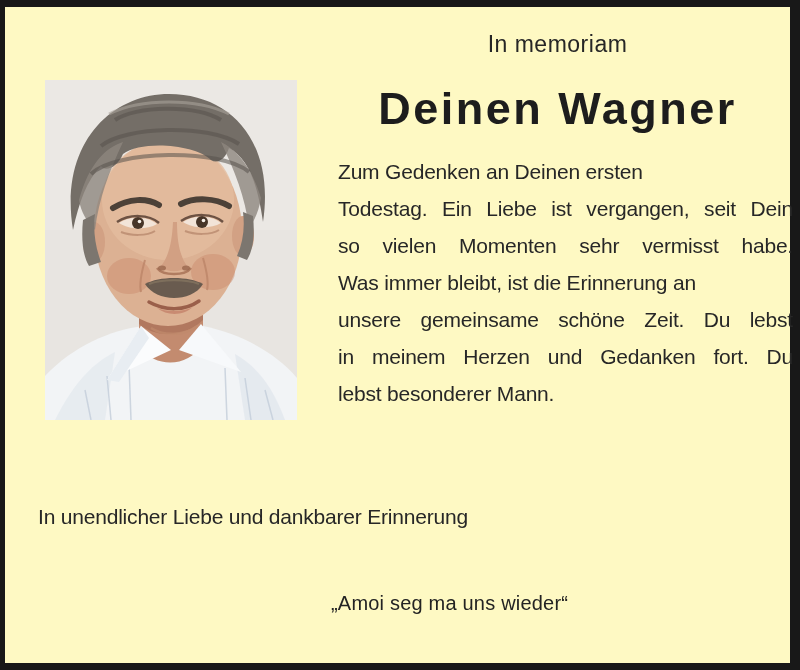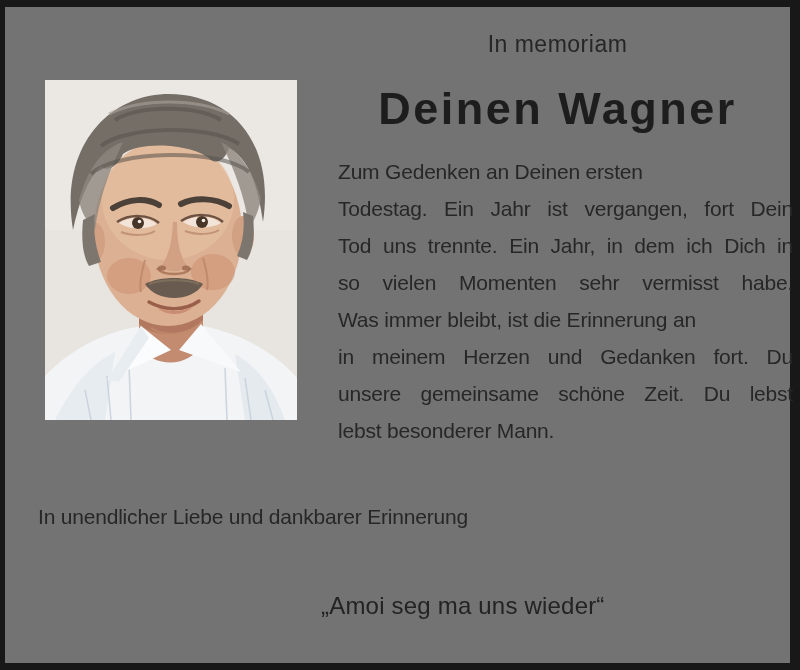--- a/index.html
+++ b/index.html
@@ -14,21 +14,21 @@
     font-family: "Liberation Sans", "DejaVu Sans", sans-serif;
     color: #2b2b2b;
     overflow: hidden;
   }
   .card {
     position: absolute;
     left: 5px;
     top: 7px;
     right: 10px;
     bottom: 7px;
-    background: #737373;
+    background: #fef9c3;
   }
   .photo {
     position: absolute;
     left: 40px;
     top: 73px;
     width: 252px;
     height: 340px;
     overflow: hidden;
   }
   .headings {
@@ -88,23 +88,23 @@
     color: #272727;
   }
   .heart {
     font-family: "DejaVu Sans", sans-serif;
     font-size: 20px;
     color: #1f1f1f;
     padding: 0 2px;
   }
   .quote {
     position: absolute;
-    left: 316px;
+    left: 326px;
     top: 585px;
-    font-size: 24px;
+    font-size: 20px;
     letter-spacing: 0.2px;
     color: #232323;
   }
 </style>
 </head>
 <body>
 
 <div class="card">
 
   <div class="photo">
@@ -175,26 +175,25 @@
     </svg>
   </div>
 
   <div class="headings">
     <div class="eyebrow">In memoriam</div>
     <div class="name">Deinen Wagner</div>
   </div>
 
   <div class="paragraph">
     <div class="pline">Zum Gedenken an Deinen ersten</div>
-    <div class="pline j">Todestag. Ein Jahr ist vergangen, fort Dein</div>
-    <div class="pline j">Tod uns trennte. Ein Jahr, in dem ich Dich in</div>
+    <div class="pline j">Todestag. Ein Liebe ist vergangen, seit Dein</div>
     <div class="pline j">so vielen Momenten sehr vermisst habe.</div>
     <div class="pline">Was immer bleibt, ist die Erinnerung an</div>
+    <div class="pline j">unsere gemeinsame schöne Zeit. Du lebst</div>
     <div class="pline j">in meinem Herzen und Gedanken fort. Du</div>
-    <div class="pline j">unsere gemeinsame schöne Zeit. Du lebst</div>
     <div class="pline">lebst besonderer Mann.</div>
   </div>
 
   <div class="closing">
     <div>In unendlicher Liebe und dankbarer Erinnerung</div>
   </div>
 
   <div class="quote">„Amoi seg ma uns wieder“</div>
 
 </div>

